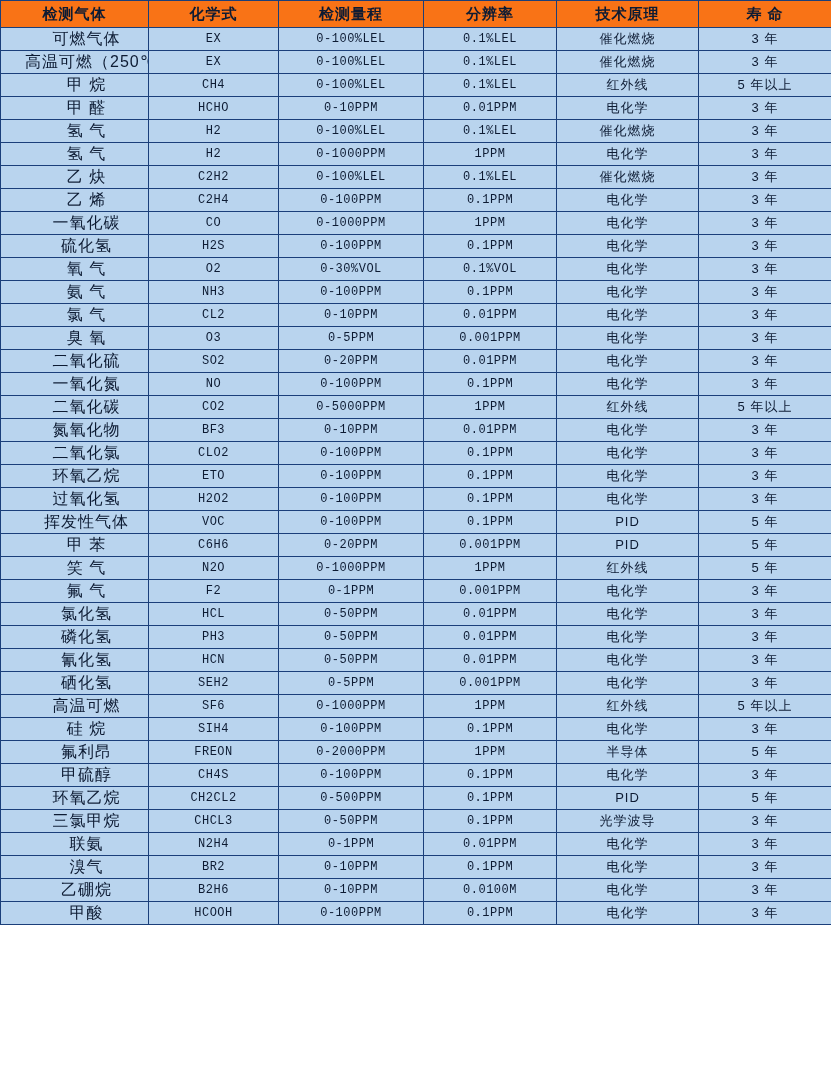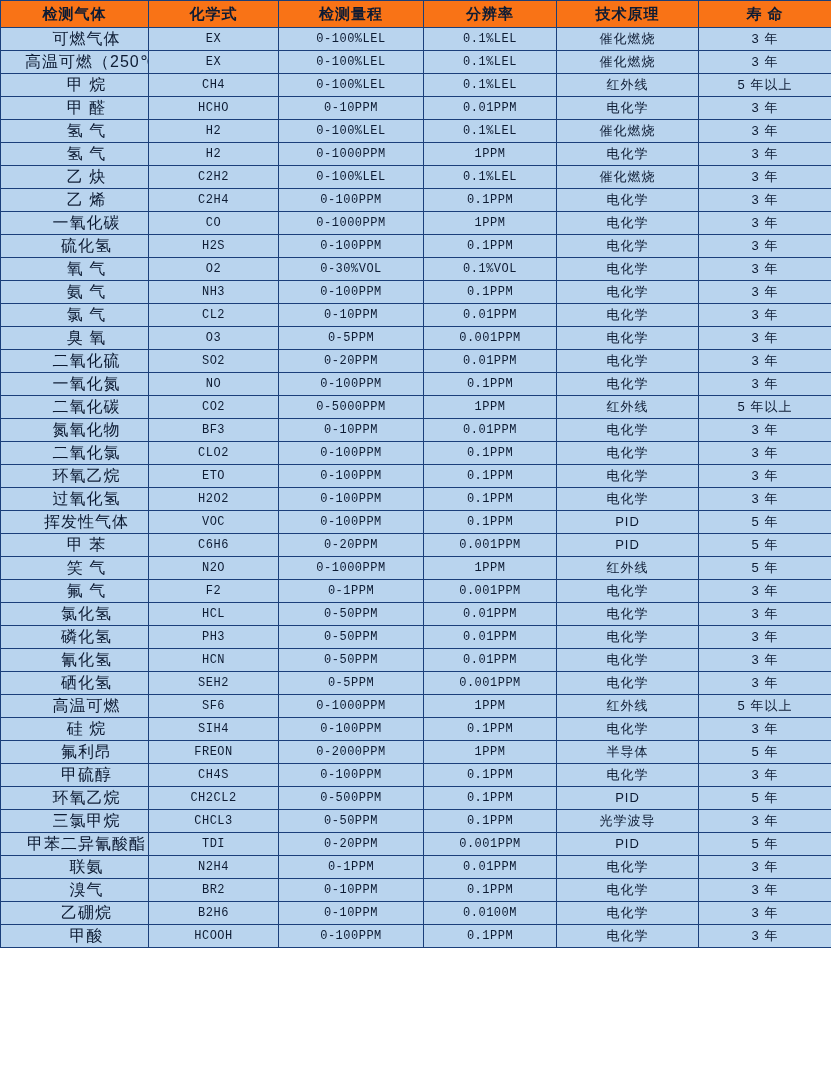--- a/index.html
+++ b/index.html
@@ -359,28 +359,20 @@
       </tr>
       <tr>
         <td class="col-name">三氯甲烷</td>
         <td class="col-formula">CHCL3</td>
         <td class="col-range">0-50PPM</td>
         <td class="col-res">0.1PPM</td>
         <td class="col-tech">光学波导</td>
         <td class="col-life">3 年</td>
       </tr>
       <tr>
-        <td class="col-name">甲苯二异氰酸酯</td>
-        <td class="col-formula">TDI</td>
-        <td class="col-range">0-20PPM</td>
-        <td class="col-res">0.001PPM</td>
-        <td class="col-tech">PID</td>
-        <td class="col-life">5 年</td>
-      </tr>
-      <tr>
         <td class="col-name">联氨</td>
         <td class="col-formula">N2H4</td>
         <td class="col-range">0-1PPM</td>
         <td class="col-res">0.01PPM</td>
         <td class="col-tech">电化学</td>
         <td class="col-life">3 年</td>
       </tr>
       <tr>
         <td class="col-name">溴气</td>
         <td class="col-formula">BR2</td>

